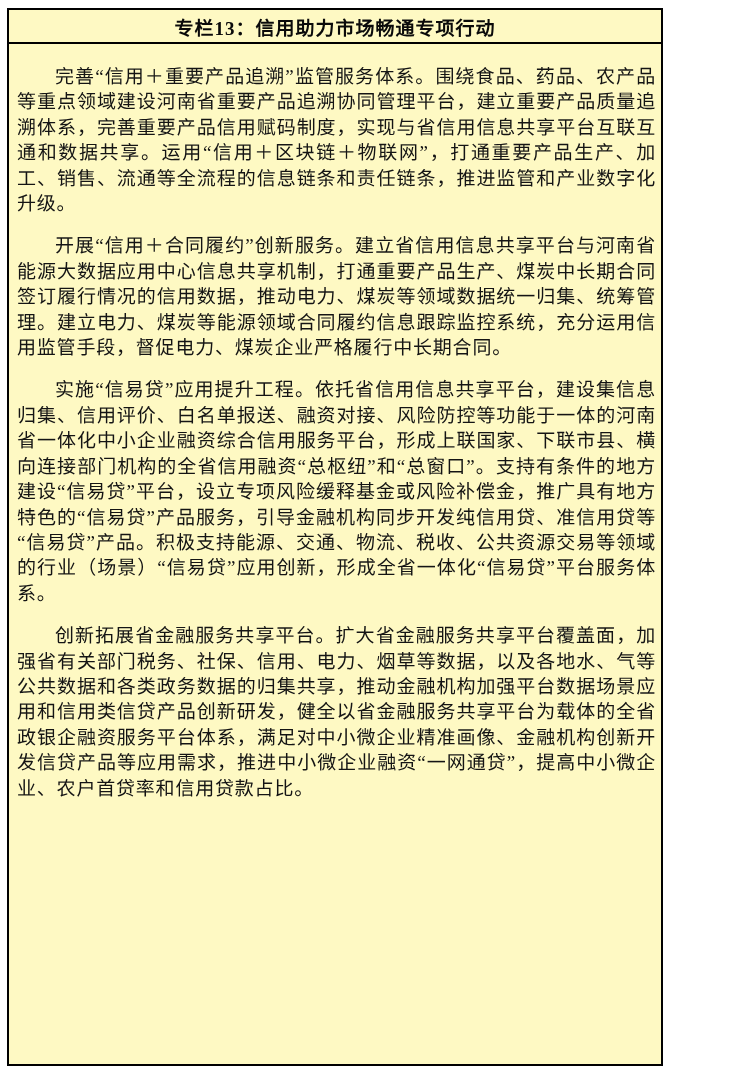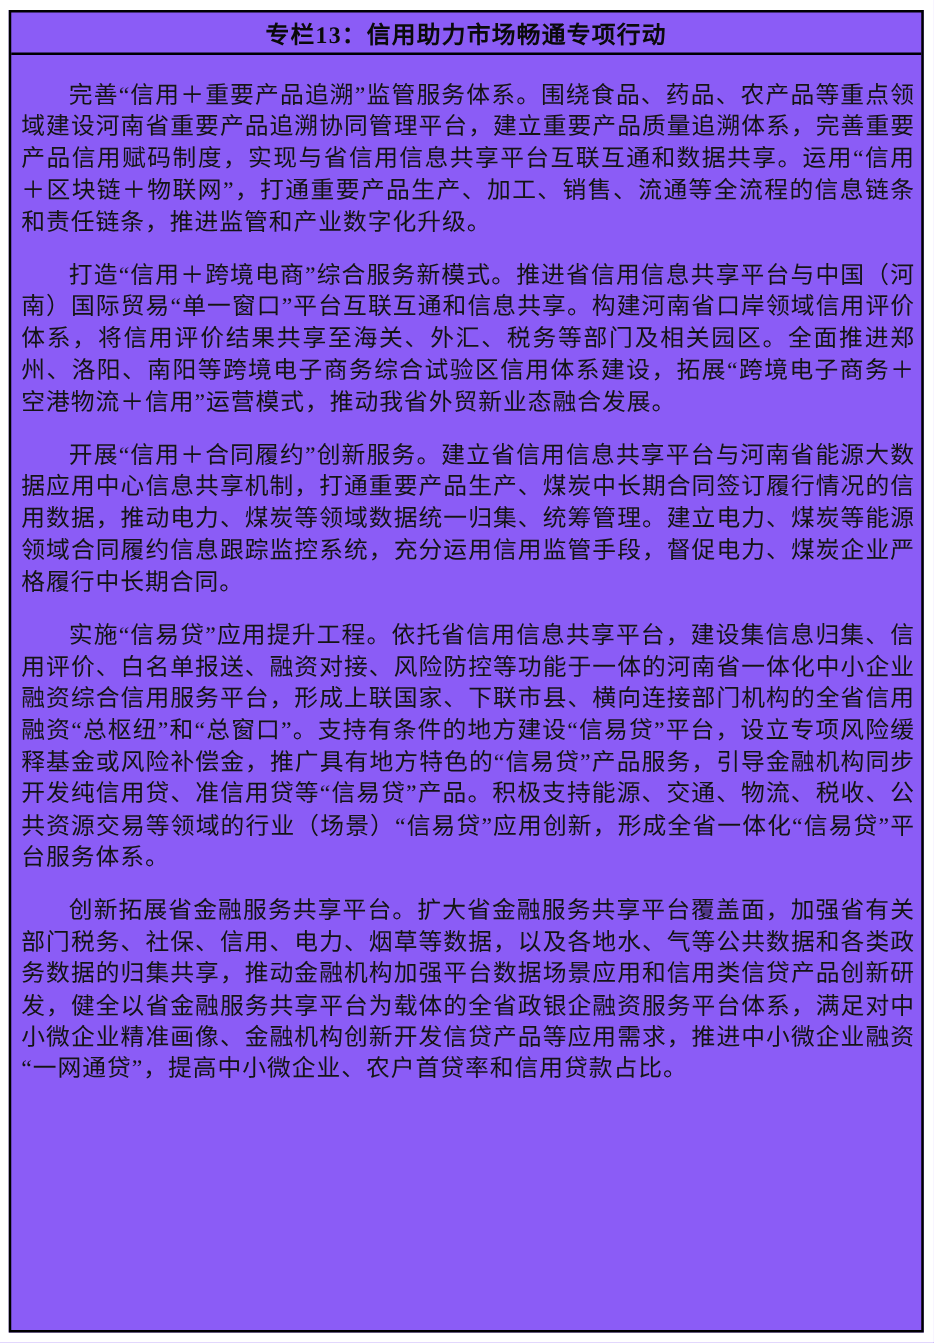--- a/index.html
+++ b/index.html
@@ -12,25 +12,25 @@
     height: 1074px;
     position: relative;
     font-family: "Liberation Serif", "DejaVu Serif", serif;
     color: #121212;
     overflow: hidden;
   }
   .panel {
     position: absolute;
     left: 7px;
     top: 8px;
-    width: 732px;
+    width: 656px;
     height: 1058px;
     border: 2px solid #000000;
     box-sizing: border-box;
-    background: #8b5cf6;
+    background: #fef9c3;
   }
   .panel-header {
     height: 34px;
     border-bottom: 2px solid #000000;
     box-sizing: border-box;
     display: flex;
     align-items: center;
     justify-content: center;
   }
   .panel-title {
@@ -60,18 +60,17 @@
 </head>
 <body>
 
 <div class="panel">
   <div class="panel-header">
     <span class="panel-title">专栏13：信用助力市场畅通专项行动</span>
   </div>
   <div class="panel-body">
 
   <p class="para">完善“信用＋重要产品追溯”监管服务体系。围绕食品、药品、农产品等重点领域建设河南省重要产品追溯协同管理平台，建立重要产品质量追溯体系，完善重要产品信用赋码制度，实现与省信用信息共享平台互联互通和数据共享。运用“信用＋区块链＋物联网”，打通重要产品生产、加工、销售、流通等全流程的信息链条和责任链条，推进监管和产业数字化升级。</p>
-      <p class="para">打造“信用＋跨境电商”综合服务新模式。推进省信用信息共享平台与中国（河南）国际贸易“单一窗口”平台互联互通和信息共享。构建河南省口岸领域信用评价体系，将信用评价结果共享至海关、外汇、税务等部门及相关园区。全面推进郑州、洛阳、南阳等跨境电子商务综合试验区信用体系建设，拓展“跨境电子商务＋空港物流＋信用”运营模式，推动我省外贸新业态融合发展。</p>
       <p class="para">开展“信用＋合同履约”创新服务。建立省信用信息共享平台与河南省能源大数据应用中心信息共享机制，打通重要产品生产、煤炭中长期合同签订履行情况的信用数据，推动电力、煤炭等领域数据统一归集、统筹管理。建立电力、煤炭等能源领域合同履约信息跟踪监控系统，充分运用信用监管手段，督促电力、煤炭企业严格履行中长期合同。</p>
       <p class="para">实施“信易贷”应用提升工程。依托省信用信息共享平台，建设集信息归集、信用评价、白名单报送、融资对接、风险防控等功能于一体的河南省一体化中小企业融资综合信用服务平台，形成上联国家、下联市县、横向连接部门机构的全省信用融资“总枢纽”和“总窗口”。支持有条件的地方建设“信易贷”平台，设立专项风险缓释基金或风险补偿金，推广具有地方特色的“信易贷”产品服务，引导金融机构同步开发纯信用贷、准信用贷等“信易贷”产品。积极支持能源、交通、物流、税收、公共资源交易等领域的行业（场景）“信易贷”应用创新，形成全省一体化“信易贷”平台服务体系。</p>
       <p class="para">创新拓展省金融服务共享平台。扩大省金融服务共享平台覆盖面，加强省有关部门税务、社保、信用、电力、烟草等数据，以及各地水、气等公共数据和各类政务数据的归集共享，推动金融机构加强平台数据场景应用和信用类信贷产品创新研发，健全以省金融服务共享平台为载体的全省政银企融资服务平台体系，满足对中小微企业精准画像、金融机构创新开发信贷产品等应用需求，推进中小微企业融资“一网通贷”，提高中小微企业、农户首贷率和信用贷款占比。</p>
     </div>
 </div>
 
 </body></html>

